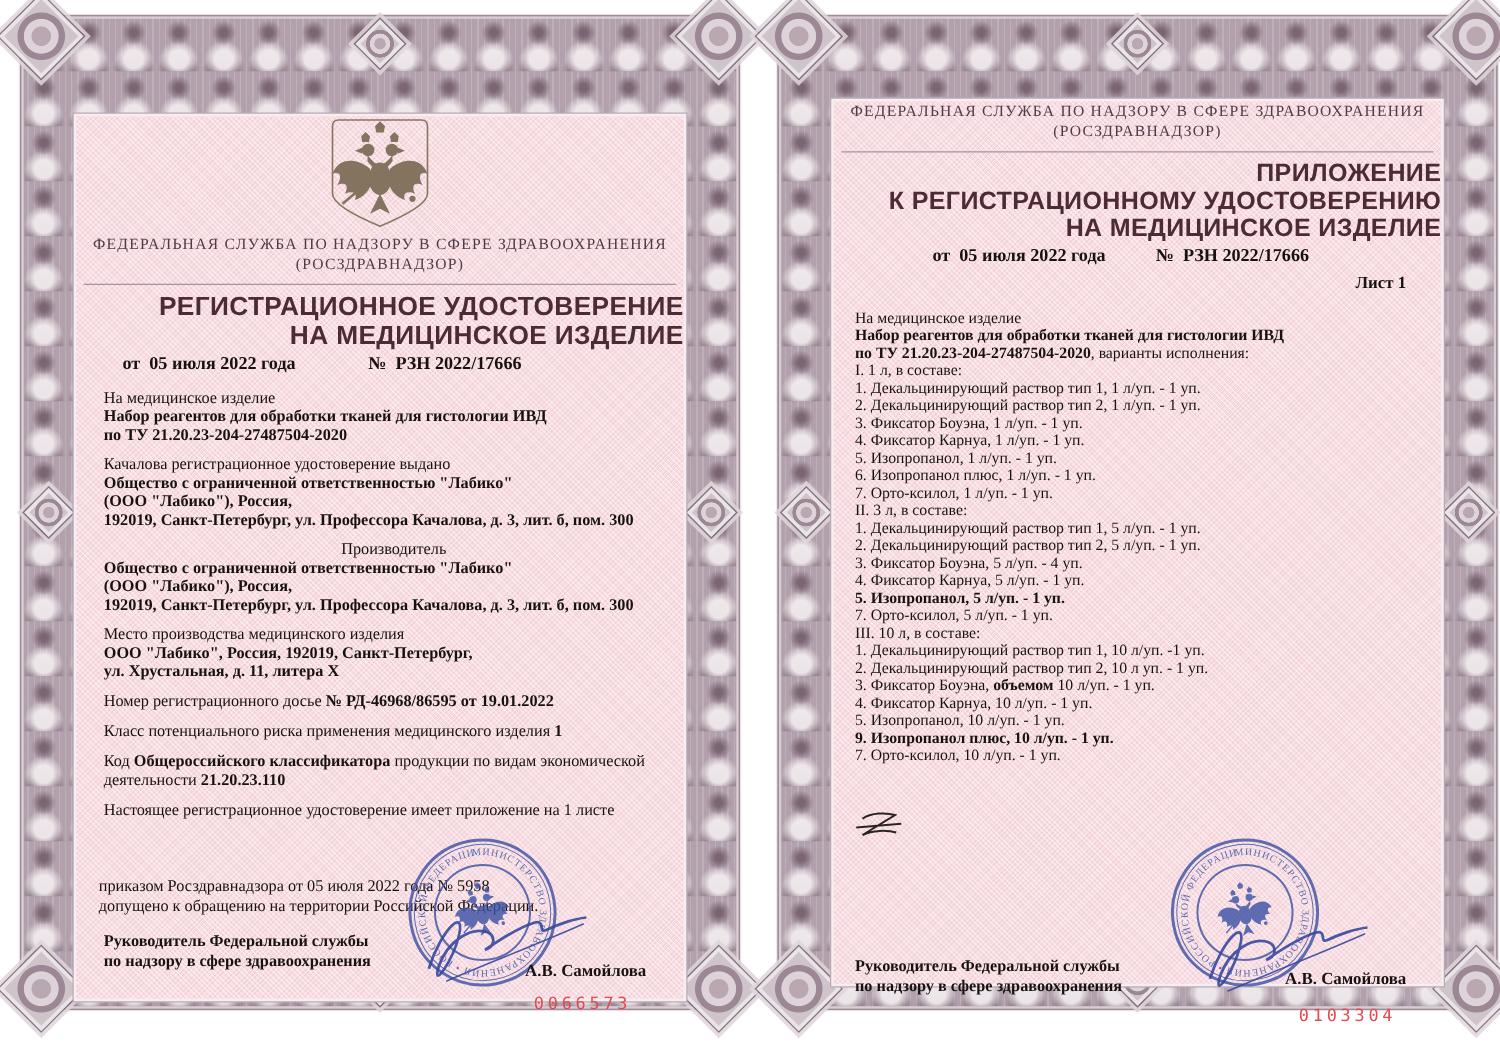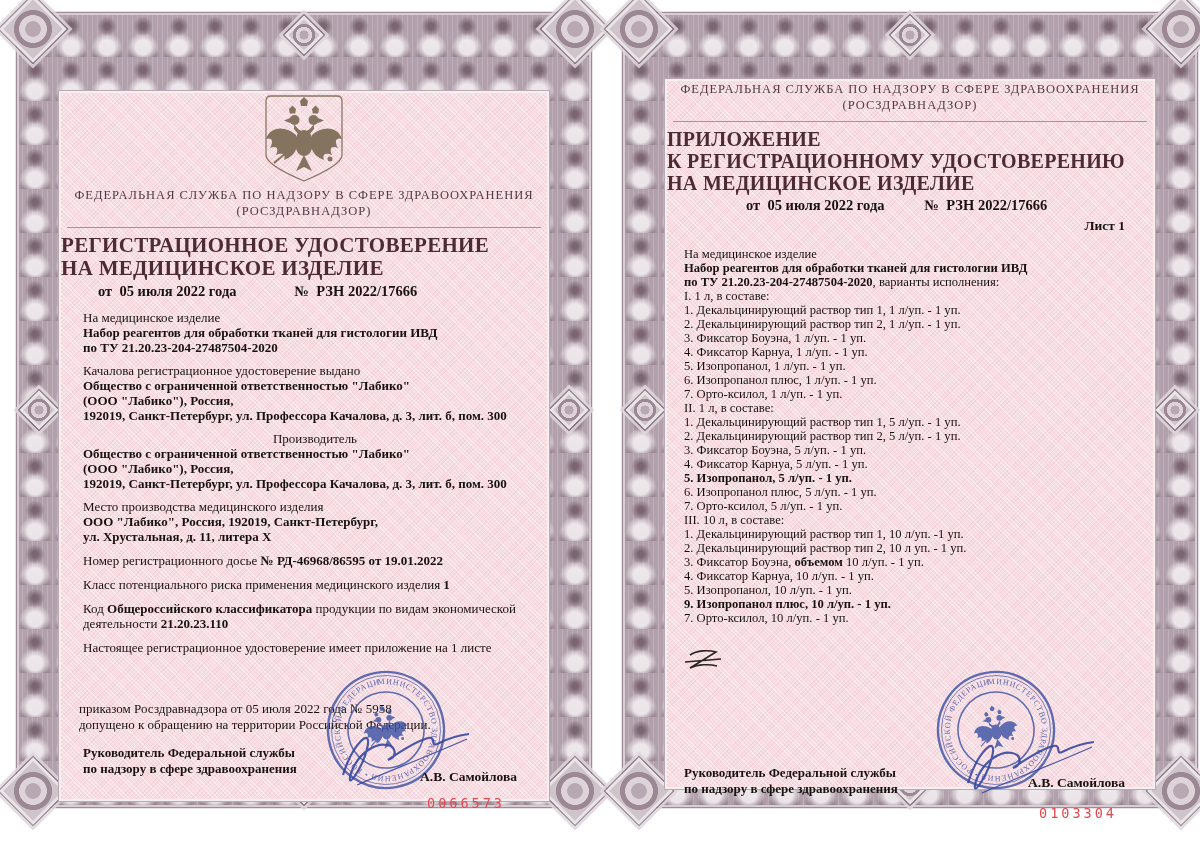--- a/index.html
+++ b/index.html
@@ -42,21 +42,21 @@
   .bl{bottom:-9px;left:-9px;} .br{bottom:-9px;right:-9px;}
   .mid{width:28px;height:28px;}
   .mt{top:7px;left:50%;transform:translateX(-50%) rotate(45deg);}
   .mb{bottom:7px;left:50%;transform:translateX(-50%) rotate(45deg);}
   .ml{left:7px;top:50%;transform:translateY(-50%) rotate(45deg);}
   .mr{right:7px;top:50%;transform:translateY(-50%) rotate(45deg);}
   
   .coat{display:block;margin:36px auto 0;width:96px;height:92px;}
   .agency{margin-top:2px;text-align:center;color:#4f3b45;font-size:12.5px;letter-spacing:1px;line-height:16px;}
   .sep{border:none;border-top:1px solid #a8939d;margin:8px 6px 0 6px;}
-  .title{margin-top:6px;text-align:left;font-family:Liberation Serif, serif;
+  .title{margin-top:6px;text-align:right;font-family:Liberation Sans, sans-serif;
     font-weight:bold;color:#4d2b36;font-size:21px;line-height:23px;letter-spacing:.3px;}
   #docR .title{font-size:20px;line-height:22px;}
   .daterow{margin-top:3px;font-size:14.5px;font-weight:bold;color:#17120f;display:flex;}
   .daterow span{white-space:pre;}
   .sheetrow{text-align:right;padding-right:28px;font-size:13.5px;font-weight:bold;color:#17120f;margin-top:4px;}
   .body{margin-top:10px;padding-left:22px;font-size:13px;line-height:15px;color:#17120f;}
   #docR .body{padding-left:17px;font-size:12.6px;line-height:14px;margin-top:13px;}
   .line{white-space:nowrap;}
   .abs{position:absolute;}
   .order{left:18px;top:608px;font-size:13px;line-height:15.5px;color:#17120f;white-space:nowrap;}
@@ -216,27 +216,26 @@
         <div class="line"><span style="font-weight: bold;">Набор реагентов для обработки тканей для гистологии ИВД</span></div>
         <div class="line"><span style="font-weight: bold;">по ТУ 21.20.23-204-27487504-2020</span><span>, варианты исполнения:</span></div>
         <div class="line"><span>I. 1 л, в составе:</span></div>
         <div class="line"><span>1. Декальцинирующий раствор тип 1, 1 л/уп. - 1 уп.</span></div>
         <div class="line"><span>2. Декальцинирующий раствор тип 2, 1 л/уп. - 1 уп.</span></div>
         <div class="line"><span>3. Фиксатор Боуэна, 1 л/уп. - 1 уп.</span></div>
         <div class="line"><span>4. Фиксатор Карнуа, 1 л/уп. - 1 уп.</span></div>
         <div class="line"><span>5. Изопропанол, 1 л/уп. - 1 уп.</span></div>
         <div class="line"><span>6. Изопропанол плюс, 1 л/уп. - 1 уп.</span></div>
         <div class="line"><span>7. Орто-ксилол, 1 л/уп. - 1 уп.</span></div>
-        <div class="line"><span>II. 1 л, в составе:</span></div>
+        <div class="line"><span>II. 3 л, в составе:</span></div>
         <div class="line"><span>1. Декальцинирующий раствор тип 1, 5 л/уп. - 1 уп.</span></div>
         <div class="line"><span>2. Декальцинирующий раствор тип 2, 5 л/уп. - 1 уп.</span></div>
-        <div class="line"><span>3. Фиксатор Боуэна, 5 л/уп. - 1 уп.</span></div>
+        <div class="line"><span>3. Фиксатор Боуэна, 5 л/уп. - 4 уп.</span></div>
         <div class="line"><span>4. Фиксатор Карнуа, 5 л/уп. - 1 уп.</span></div>
         <div class="line"><span style="font-weight: bold;">5. Изопропанол, 5 л/уп. - 1 уп.</span></div>
-        <div class="line"><span>6. Изопропанол плюс, 5 л/уп. - 1 уп.</span></div>
         <div class="line"><span>7. Орто-ксилол, 5 л/уп. - 1 уп.</span></div>
         <div class="line"><span>III. 10 л, в составе:</span></div>
         <div class="line"><span>1. Декальцинирующий раствор тип 1, 10 л/уп. -1 уп.</span></div>
         <div class="line"><span>2. Декальцинирующий раствор тип 2, 10 л уп. - 1 уп.</span></div>
         <div class="line"><span>3. Фиксатор Боуэна, </span><span style="font-weight: bold;">объемом</span><span> 10 л/уп. - 1 уп.</span></div>
         <div class="line"><span>4. Фиксатор Карнуа, 10 л/уп. - 1 уп.</span></div>
         <div class="line"><span>5. Изопропанол, 10 л/уп. - 1 уп.</span></div>
         <div class="line"><span style="font-weight: bold;">9. Изопропанол плюс, 10 л/уп. - 1 уп.</span></div>
         <div class="line"><span>7. Орто-ксилол, 10 л/уп. - 1 уп.</span></div>
       </div>

